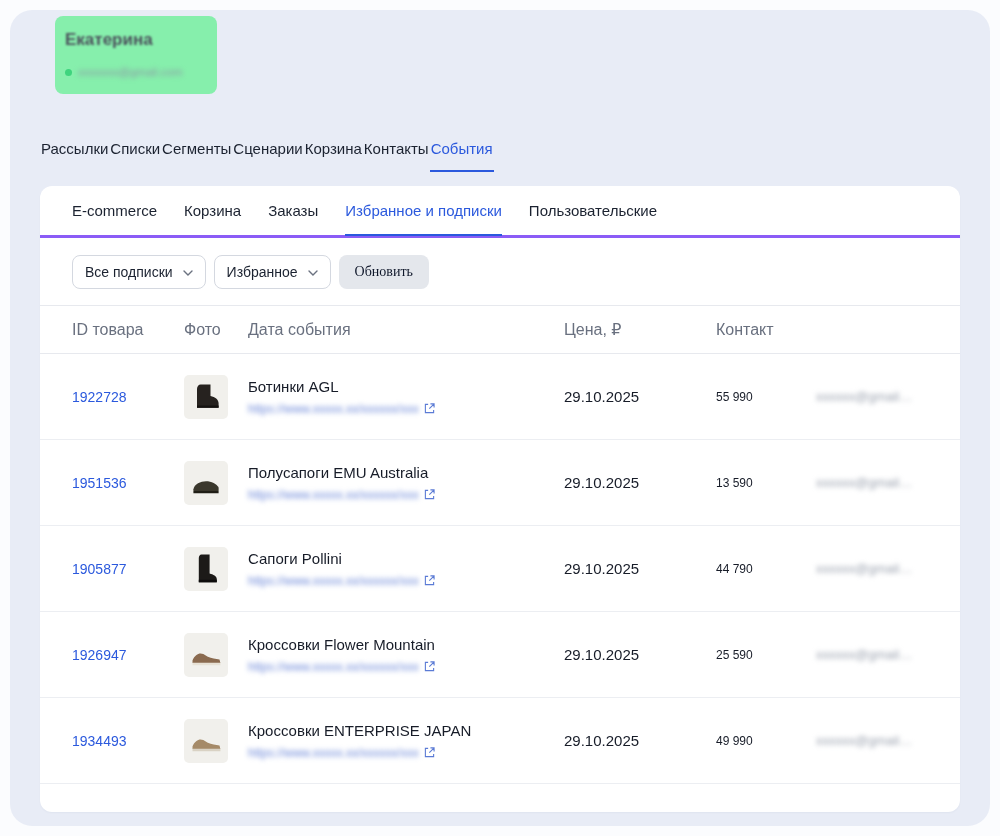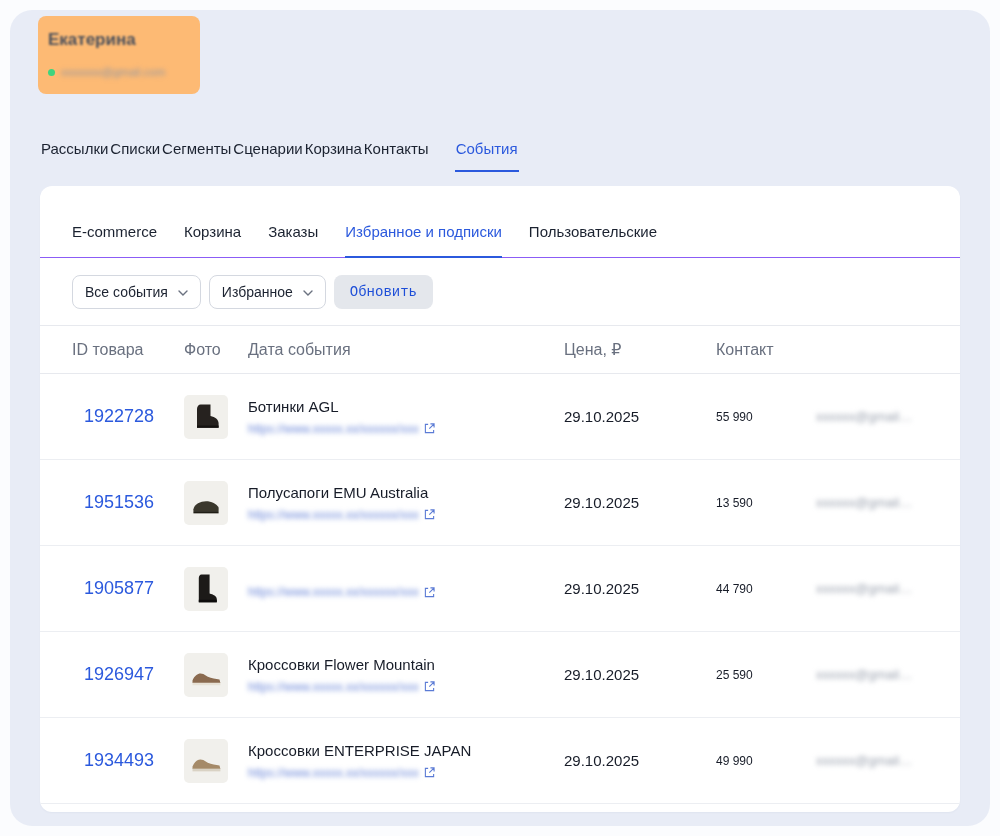--- a/index.html
+++ b/index.html
@@ -13,91 +13,91 @@
   }
   .app {
     position:absolute; inset:10px;
     background:#e8ecf6;
     border-radius:22px;
     overflow:hidden;
   }
 
   
   .profile {
-    position:absolute; left:28px; top:6px;
+    position:absolute; left:45px; top:6px;
     width:162px; padding:14px 14px 16px 10px;
-    background:#fdba74; border-radius:8px;
+    background:#86efac; border-radius:8px;
   }
   .profile-name {
     font-size:17px; font-weight:700; color:#4b505b;
     filter: blur(0.8px);
   }
   .profile-email {
     margin-top:16px; display:flex; align-items:center; gap:6px;
   }
   .status-dot { width:7px; height:7px; border-radius:50%; flex:0 0 auto; }
   .email-text { font-size:11.5px; color:#8d95a5; filter: blur(2.6px); white-space:nowrap; overflow:hidden; }
 
   
   .nav {
     position:absolute; left:30px; top:126px; right:30px;
     display:flex; align-items:flex-end;
   }
   .nav-tab {
     font-size:15px; color:#1b2230; padding:4px 1px 13px;
     cursor:pointer; border-bottom:2px solid transparent; font-weight:500;
   }
-  .nav-tab.active { color:#2b59dd; border-bottom-color:#2b59dd;margin-left:25px; }
+  .nav-tab.active { color:#2b59dd; border-bottom-color:#2b59dd; }
 
   
   .card {
     position:absolute; left:30px; right:30px; top:176px; bottom:14px;
     background:#ffffff; border-radius:12px; overflow:hidden;
     box-shadow:0 1px 2px rgba(30,40,80,0.04);
   }
 
   .subtabs {
     display:flex; gap:27px; padding:0 32px; height:52px;
-    border-bottom:1px solid #8b5cf6; align-items:stretch;margin-top:20px;
+    border-bottom:3px solid #8b5cf6; align-items:stretch;
   }
   .subtab {
     display:flex; align-items:center; font-size:15px; color:#1b2230;
     border-bottom:2px solid transparent; margin-bottom:-1px; cursor:pointer;
   }
   .subtab.active { color:#2b59dd; border-bottom-color:#2b59dd; }
 
   .filterbar {
     display:flex; align-items:center; gap:8px;
     padding:0 32px; height:68px; border-bottom:1px solid #e7e9ee;
   }
   .select {
     display:inline-flex; align-items:center; gap:10px;
     height:34px; padding:0 12px; background:#fff;
     border:1px solid #d4d8e0; border-radius:8px;
     font-size:14px; color:#1b2230; cursor:pointer;
   }
   .chev { display:inline-flex; margin-top:2px; }
   .btn {
     height:34px; padding:0 16px; border:none; border-radius:8px;
-    background:#e4e7ec; font-size:14px; color:#1d4ed8; cursor:pointer;
-    font-family:Liberation Mono, monospace;
+    background:#e4e7ec; font-size:14px; color:#0f172a; cursor:pointer;
+    font-family:Liberation Serif, serif;
   }
 
   .grid-row {
     display:grid;
     grid-template-columns:112px 64px 316px 152px 100px 1fr;
     padding:0 32px; align-items:center;
   }
   .thead {
     height:48px; border-bottom:1px solid #e7e9ee;
     font-size:16px; color:#69707f;
   }
   .trow { height:86px; border-bottom:1px solid #eceef2; }
 
-  .id-link { font-size:18px; color:#2b59dd; cursor:pointer; text-decoration:none;margin-left:12px; }
+  .id-link { font-size:14px; color:#2b59dd; cursor:pointer; text-decoration:none; }
   .thumb {
     width:44px; height:44px; border-radius:5px; background:#f1f0ec;
     display:flex; align-items:center; justify-content:center; overflow:hidden;
   }
   .thumb svg { width:36px; height:36px; }
   .product-name { font-size:15px; color:#171c28; }
   .product-url {
     margin-top:7px; display:flex; align-items:center; gap:5px; font-size:12px;
   }
   .url-text { color:#6a86d8; filter: blur(2.4px); white-space:nowrap; max-width:220px; overflow:hidden; }
@@ -134,21 +134,21 @@
     <div class="subtabs">
       <div class="subtab">E-commerce</div>
       <div class="subtab">Корзина</div>
       <div class="subtab">Заказы</div>
       <div class="subtab active">Избранное и подписки</div>
       <div class="subtab">Пользовательские</div>
     </div>
 
     <div class="filterbar">
       <div class="select">
-        <span>Все события</span>
+        <span>Все подписки</span>
         <span class="chev">
           <svg viewBox="0 0 10 6" width="10" height="6">
               <path d="M1 1l4 4 4-4" stroke="#6b7280" stroke-width="1.4" fill="none" stroke-linecap="round"></path>
             </svg>
         </span>
       </div>
       <div class="select">
         <span>Избранное</span>
         <span class="chev">
           <svg viewBox="0 0 10 6" width="10" height="6">
@@ -223,20 +223,21 @@
       <div><a class="id-link">1905877</a></div>
       <div>
         <div class="thumb">
           <svg viewBox="0 0 40 40">
               <path d="M15 4h9v21c4 1 8 3 8 6v4H12V8c0-2 1-4 3-4z" fill="#1c1a18"></path>
               <path d="M12 32h20v2.5H12z" fill="#0e0d0c"></path>
             </svg>
         </div>
       </div>
       <div>
+        <div class="product-name">Сапоги Pollini</div>
         <div class="product-url">
           <span class="url-text">https://www.xxxxx.xx/xxxxxx/xxx</span>
           <span class="ext-icon">
             <svg viewBox="0 0 12 12" width="11" height="11">
                 <path d="M4.5 1.5H1.5v9h9v-3M7 1h4v4M10.8 1.2L5.8 6.2" stroke="#5b7bd5" stroke-width="1.2" fill="none"></path>
               </svg>
           </span>
         </div>
       </div>
       <div class="date-cell">29.10.2025</div>

